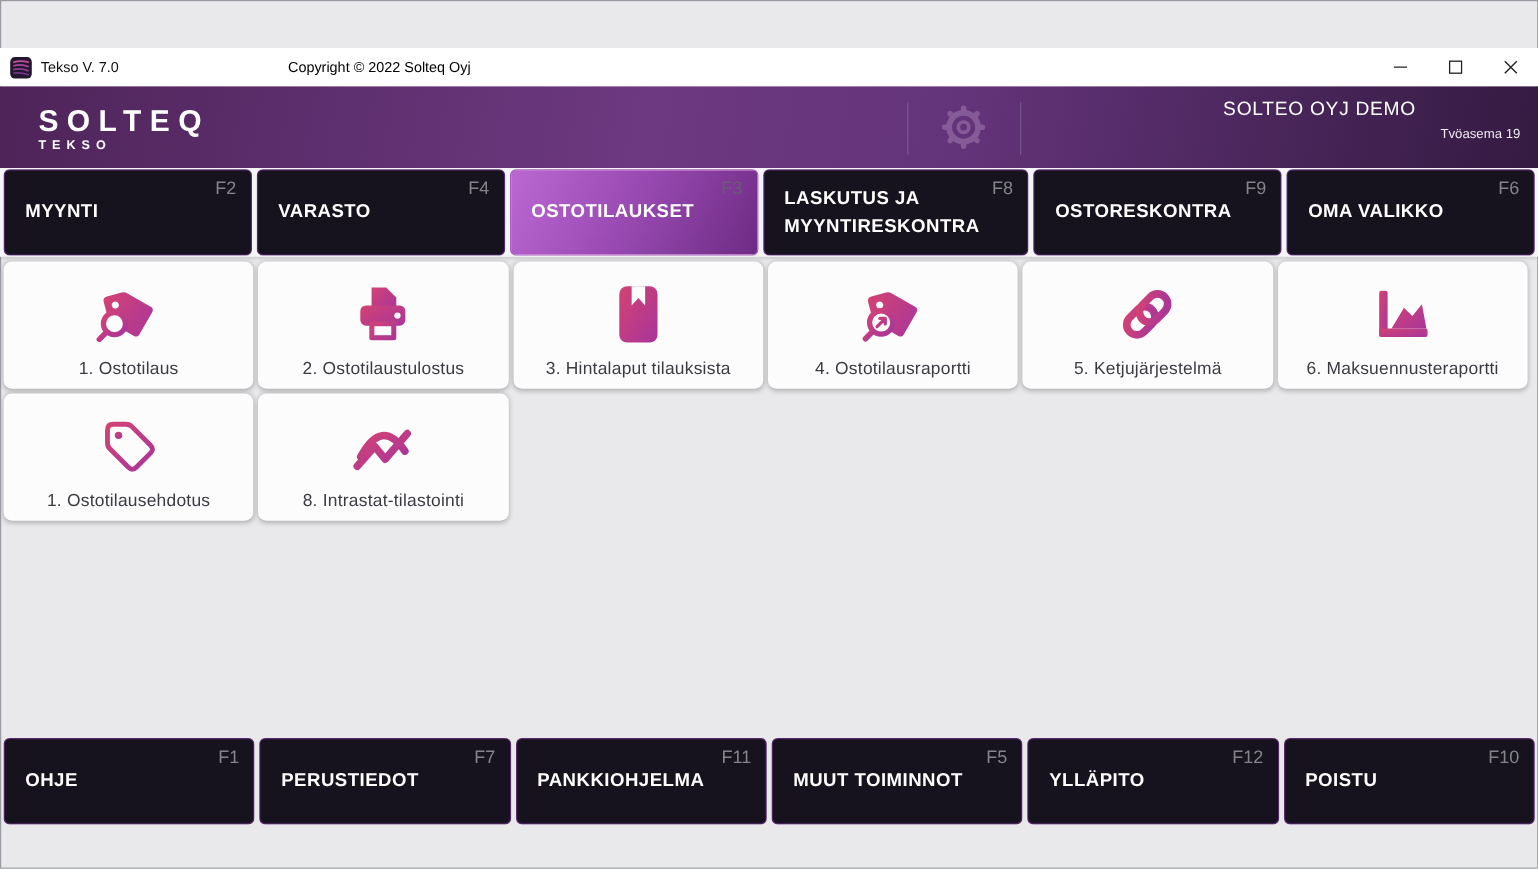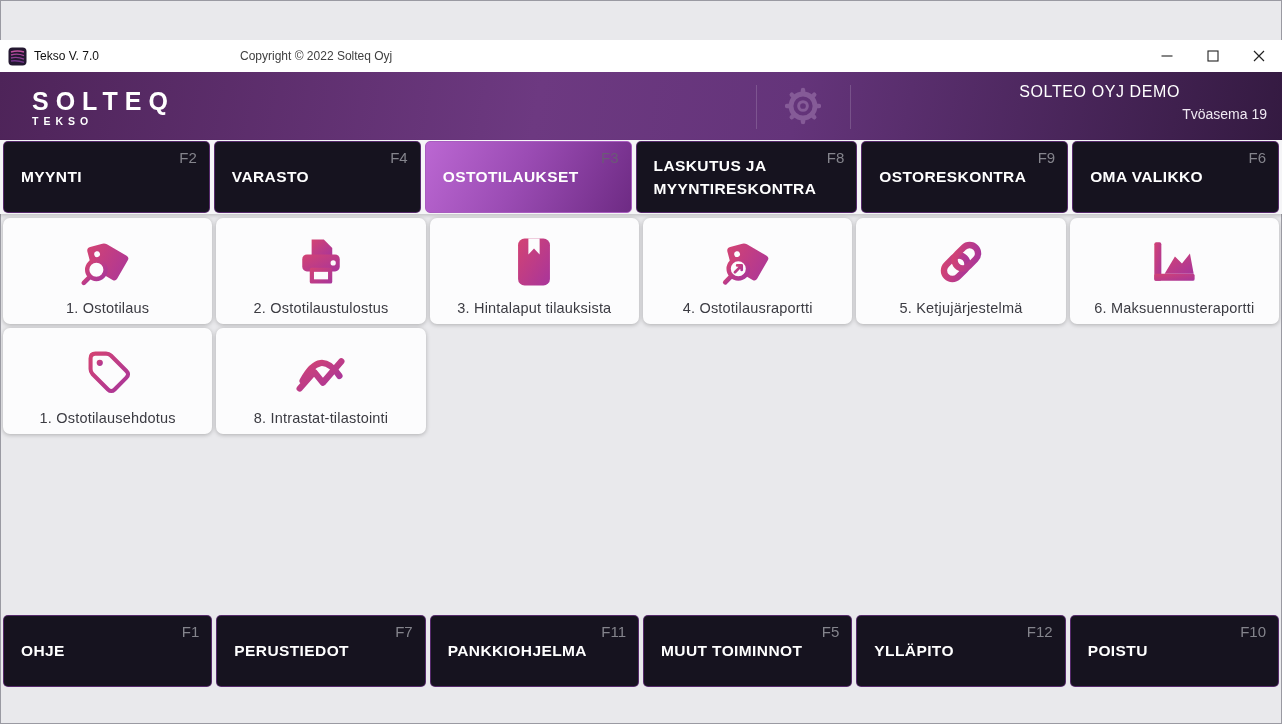--- a/index.html
+++ b/index.html
@@ -12,37 +12,37 @@
     display:flex; flex-direction:column; overflow:hidden;
   }
 
   
   .titlebar {
     height:32px; background:#ffffff; display:flex; align-items:center;
     position:relative; flex:0 0 auto;margin-top:40px;
   }
   .app-icon { margin-left:8px; width:19px; height:19px; flex:0 0 auto; }
   .app-title { margin-left:7px; font-size:12px; color:#101010; }
-  .copyright { position:absolute; left:240px; top:0; height:28px; line-height:32px; font-size:12px; color:#404040; }
+  .copyright { position:absolute; left:240px; top:0; height:28px; line-height:32px; font-size:12px; color:#000000; }
   .win-controls { position:absolute; right:0; top:0; height:32px; display:flex; }
   .win-btn { width:46px; height:32px; display:flex; align-items:center; justify-content:center; background:transparent; border:none; cursor:pointer; }
 
   
   .header {
     height:68px; flex:0 0 auto; position:relative;
     background:linear-gradient(100deg,#4e2459 0%,#6d3981 42%,#64347a 62%,#341a41 100%);
   }
   .logo { position:absolute; left:32px; top:16px; color:#ffffff; }
   .logo-main { font-size:25px; font-weight:600; letter-spacing:7px; line-height:26px; }
   .logo-sub { font-size:10.5px; font-weight:600; letter-spacing:5px; text-align:left; margin-top:1px; margin-right:2px; }
   .hdr-sep { position:absolute; top:13px; width:1px; height:44px; background:rgba(255,255,255,0.16); }
   .sep1 { left:756px; } .sep2 { left:850px; }
   .gear-btn { position:absolute; left:785px; top:15px; width:36px; height:38px; background:transparent; border:none; cursor:pointer; padding:0; }
   .company-name { position:absolute; right:102px; top:11px; color:#ffffff; font-size:16px; font-weight:normal; letter-spacing:0.6px; white-space:nowrap; }
-  .workstation { position:absolute; right:15px; top:34px; color:#efe9f2; font-size:14px; white-space:nowrap; }
+  .workstation { position:absolute; right:15px; top:34px; color:#efe9f2; font-size:11px; white-space:nowrap; }
 
   
   .tabstrip {
     flex:0 0 auto; height:74px; background:#f5f5f7; padding:1px 3px;
     display:grid; grid-template-columns:repeat(6,1fr); grid-gap:4px;
     box-shadow:0 2px 3px rgba(0,0,0,0.14); position:relative; z-index:2;
   }
   .fbtn {
     position:relative; background:#16131f; border:1px solid rgba(140,62,170,0.55);
     border-radius:5px; display:flex; flex-direction:column; justify-content:center;
@@ -52,21 +52,21 @@
     color:#ffffff; font-size:15.5px; font-weight:bold; letter-spacing:0.4px; line-height:1.5;
   }
   .fbtn .fkey {
     position:absolute; top:7px; right:12px; font-size:15px; font-weight:normal; color:#84848c;
   }
   .fbtn.active { background:linear-gradient(115deg,#bb67d2 0%,#9b4cb4 45%,#6e2b84 100%); border-color:#a95cc0; }
   .fbtn.active .fkey { color:#6b5a77; }
 
   
   .content {
-    flex:1 1 auto; background:#e9e9ec; padding:4px 3px 0 3px;
+    flex:1 1 auto; background:#e9e9ec; padding:4px 9px 0 3px;
     display:grid; grid-template-columns:repeat(6,1fr); grid-auto-rows:106px; grid-gap:4px;
     align-content:start;
   }
   .tile {
     background:#fcfcfd; border-radius:7px; box-shadow:0 1px 4px rgba(0,0,0,0.25);
     display:flex; flex-direction:column; align-items:center; cursor:pointer; border:none;
     padding:6px 4px 8px 4px;
   }
   .tile .ticon { flex:1 1 auto; display:flex; align-items:center; justify-content:center; }
   .tile .tlabel { flex:0 0 auto; font-size:14.5px; color:#3b3b42; letter-spacing:0.2px; }

